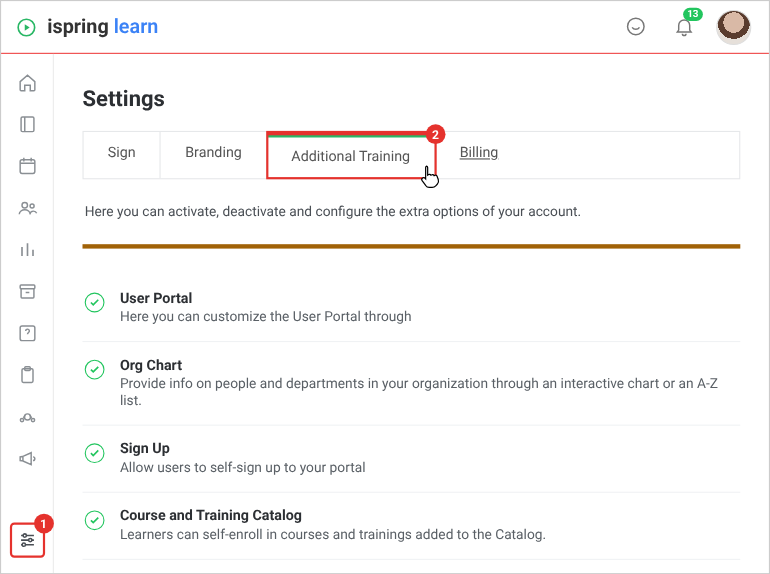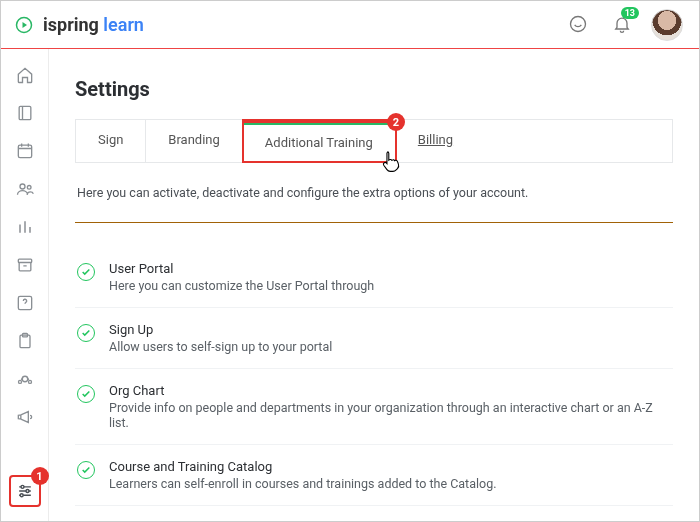--- a/index.html
+++ b/index.html
@@ -78,35 +78,35 @@
     outline:2px solid #e5322d; outline-offset:-1px; position:relative;
     border-top:3px solid #e5322d;
     box-shadow: inset 0 3px 0 -1px #29b765;
   }
   .tab.active-callout .callout-badge { top:-10px; right:-10px; }
   .tab-cursor {
     position:absolute; right:-8px; bottom:-16px;
   }
   .tab-cursor svg{ width:22px; height:26px; }
   .tab:last-child { border-right:none;text-decoration:underline; }
-  .desc { font-size:12.5px; color:#4a4f55; padding:22px 2px 22px 2px; border-bottom:1px solid #a16207; }
+  .desc { font-size:12.5px; color:#4a4f55; padding:22px 2px 22px 2px; border-bottom:4px solid #a16207; }
 
   .options { margin-top:24px; display:flex; flex-direction:column; }
   .opt {
     display:flex; gap:14px; align-items:flex-start;
     padding:14px 2px; border-bottom:1px solid #f0f2f4;
   }
   .opt:last-child { border-bottom:none; }
   .check {
     width:18px; height:18px; flex:0 0 18px; margin-top:2px;
     display:flex; align-items:center; justify-content:center;
     border:1.5px solid #22c55e; border-radius:50%; color:#22c55e;
   }
   .check svg{ width:10px; height:10px; }
-  .opt-title { font-size:13px; font-weight:400; color:#2c2f33; margin-bottom:2px;}
+  .opt-title { font-size:13px; font-weight:700; color:#2c2f33; margin-bottom:2px;}
   .opt-sub { font-size:12.5px; color:#5a6066; }
 </style>
 </head>
 <body>
 
 <div class="topbar">
   <div class="brand">
     <svg class="brand-icon" viewBox="0 0 24 24" fill="none">
       <circle cx="12" cy="12" r="10" stroke="#29b765" stroke-width="2"></circle>
       <path d="M10 8l6 4-6 4V8z" fill="#29b765"></path>
@@ -240,42 +240,42 @@
           <div class="opt-sub">Here you can customize the User Portal through</div>
         </div>
       </div>
       <div class="opt">
         <span class="check">
             <svg viewBox="0 0 12 12">
               <path d="M2 6l2.5 2.5L10 3" fill="none" stroke="currentColor" stroke-width="1.8"></path>
             </svg>
           </span>
         <div>
+          <div class="opt-title">Org Chart</div>
+          <div class="opt-sub">Provide info on people and departments in your organization through an interactive chart or an A-Z list.</div>
+        </div>
+      </div>
+      <div class="opt">
+        <span class="check">
+            <svg viewBox="0 0 12 12">
+              <path d="M2 6l2.5 2.5L10 3" fill="none" stroke="currentColor" stroke-width="1.8"></path>
+            </svg>
+          </span>
+        <div>
           <div class="opt-title">Sign Up</div>
           <div class="opt-sub">Allow users to self-sign up to your portal</div>
         </div>
       </div>
       <div class="opt">
         <span class="check">
             <svg viewBox="0 0 12 12">
               <path d="M2 6l2.5 2.5L10 3" fill="none" stroke="currentColor" stroke-width="1.8"></path>
             </svg>
           </span>
         <div>
-          <div class="opt-title">Org Chart</div>
-          <div class="opt-sub">Provide info on people and departments in your organization through an interactive chart or an A-Z list.</div>
-        </div>
-      </div>
-      <div class="opt">
-        <span class="check">
-            <svg viewBox="0 0 12 12">
-              <path d="M2 6l2.5 2.5L10 3" fill="none" stroke="currentColor" stroke-width="1.8"></path>
-            </svg>
-          </span>
-        <div>
           <div class="opt-title">Course and Training Catalog</div>
           <div class="opt-sub">Learners can self-enroll in courses and trainings added to the Catalog.</div>
         </div>
       </div>
       <div class="opt">
 
         <div>
           <div class="opt-title">Knowledge Base</div>
 
         </div>

